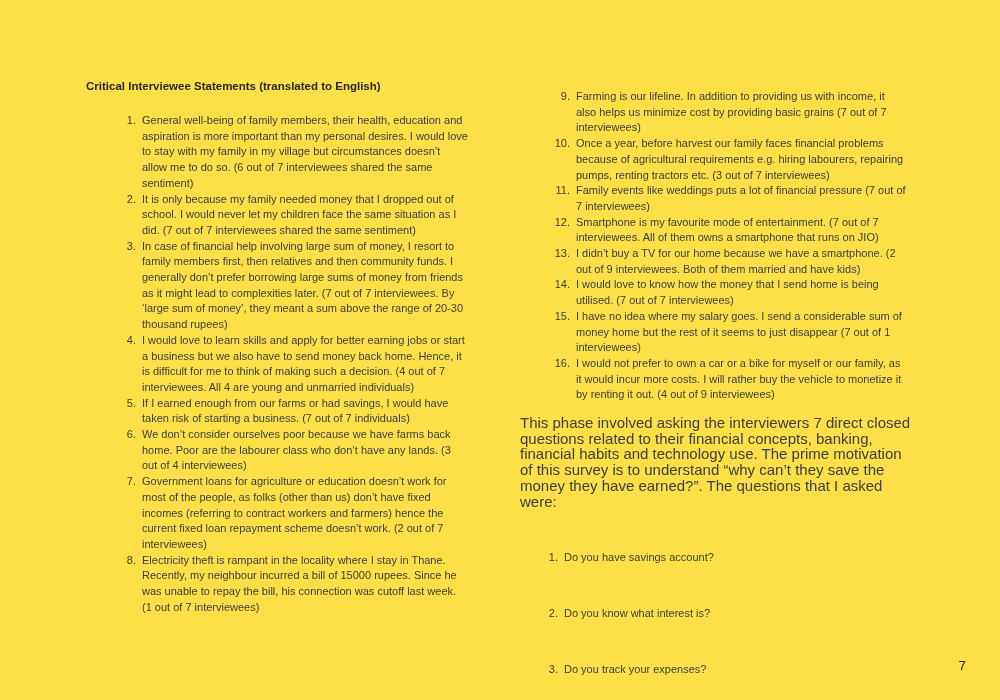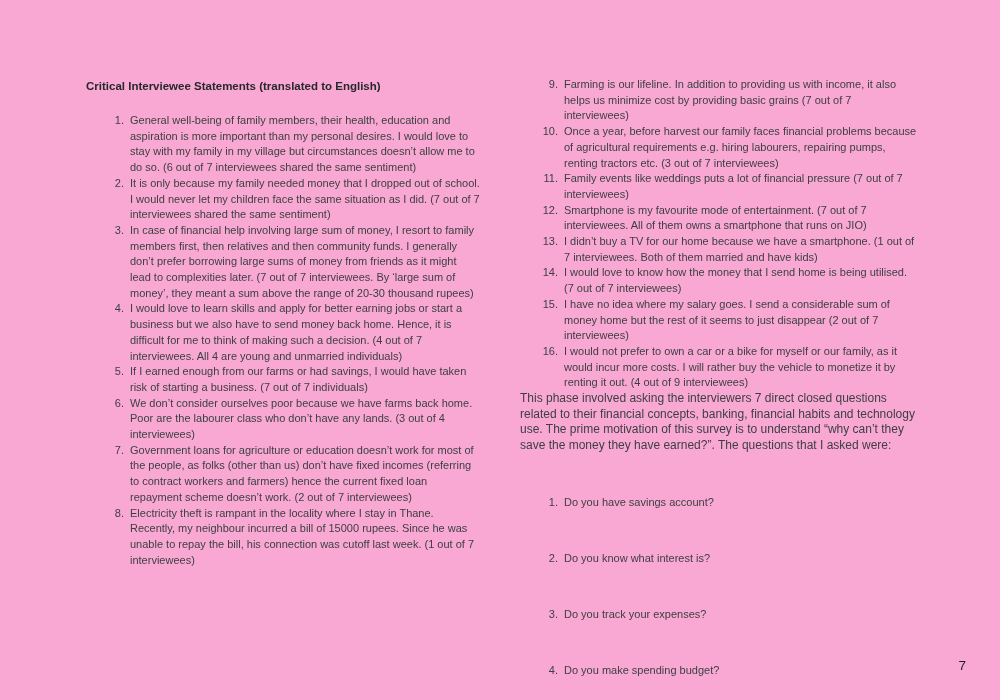--- a/index.html
+++ b/index.html
@@ -1,20 +1,20 @@
 <!DOCTYPE html>
 <html><head>
 <meta charset="utf-8">
 <style>
   html, body { margin: 0; padding: 0; background: #ffffff; }
   .page {
     position: relative;
     width: 1000px;
     height: 700px;
-    background: #f9a8d4;
+    background: #fde047;
     font-family: "Liberation Sans", sans-serif;
     color: #3d4043;
     overflow: hidden;
   }
   .col-left {
     position: absolute;
     left: 86px;
     top: 79px;
     width: 394px;
   }
@@ -28,31 +28,31 @@
     font-size: 11.5px;
     font-weight: bold;
     color: #26282b;
     line-height: 15px;
     margin: 0 0 19px 0;
   }
   .section-heading.tight {
     margin: 23px 0 0 0;
   }
   ol.statements {
-    margin: 0;
+    margin: 12px;
     padding-left: 41px;
     font-size: 11px;
     line-height: 15.7px;
   }
   ol.statements li {
     padding-left: 3px;
   }
   .intro {
     margin: 0 0 16px 0;
-    font-size: 12px;
+    font-size: 15px;
     line-height: 15.7px;
   }
   ol.questions {
     margin: 0;
     padding-left: 41px;
     font-size: 11px;
     line-height: 16.1px;
   }
   ol.questions li {
     padding-left: 3px;
@@ -84,23 +84,23 @@
       <li>Electricity theft is rampant in the locality where I stay in Thane. Recently, my neighbour incurred a bill of 15000 rupees. Since he was unable to repay the bill, his connection was cutoff last week. (1 out of 7 interviewees)</li>
     </ol>
   </div>
 
   <div class="col-right">
     <ol class="statements" start="9">
       <li>Farming is our lifeline. In addition to providing us with income, it also helps us minimize cost by providing basic grains (7 out of 7 interviewees)</li>
       <li>Once a year, before harvest our family faces financial problems because of agricultural requirements e.g. hiring labourers, repairing pumps, renting tractors etc. (3 out of 7 interviewees)</li>
       <li>Family events like weddings puts a lot of financial pressure (7 out of 7 interviewees)</li>
       <li>Smartphone is my favourite mode of entertainment. (7 out of 7 interviewees. All of them owns a smartphone that runs on JIO)</li>
-      <li>I didn’t buy a TV for our home because we have a smartphone. (1 out of 7 interviewees. Both of them married and have kids)</li>
+      <li>I didn’t buy a TV for our home because we have a smartphone. (2 out of 9 interviewees. Both of them married and have kids)</li>
       <li>I would love to know how the money that I send home is being utilised. (7 out of 7 interviewees)</li>
-      <li>I have no idea where my salary goes. I send a considerable sum of money home but the rest of it seems to just disappear (2 out of 7 interviewees)</li>
+      <li>I have no idea where my salary goes. I send a considerable sum of money home but the rest of it seems to just disappear (7 out of 1 interviewees)</li>
       <li>I would not prefer to own a car or a bike for myself or our family, as it would incur more costs. I will rather buy the vehicle to monetize it by renting it out. (4 out of 9 interviewees)</li>
     </ol>
 
     <p class="intro">This phase involved asking the interviewers 7 direct closed questions related to their financial concepts, banking, financial habits and technology use. The prime motivation of this survey is to understand “why can’t they save the money they have earned?”. The questions that I asked were:</p>
 
     <ol class="questions" start="1">
       <li>Do you have savings account?</li>
       <li>Do you know what interest is?</li>
       <li>Do you track your expenses?</li>
       <li>Do you make spending budget?</li>

